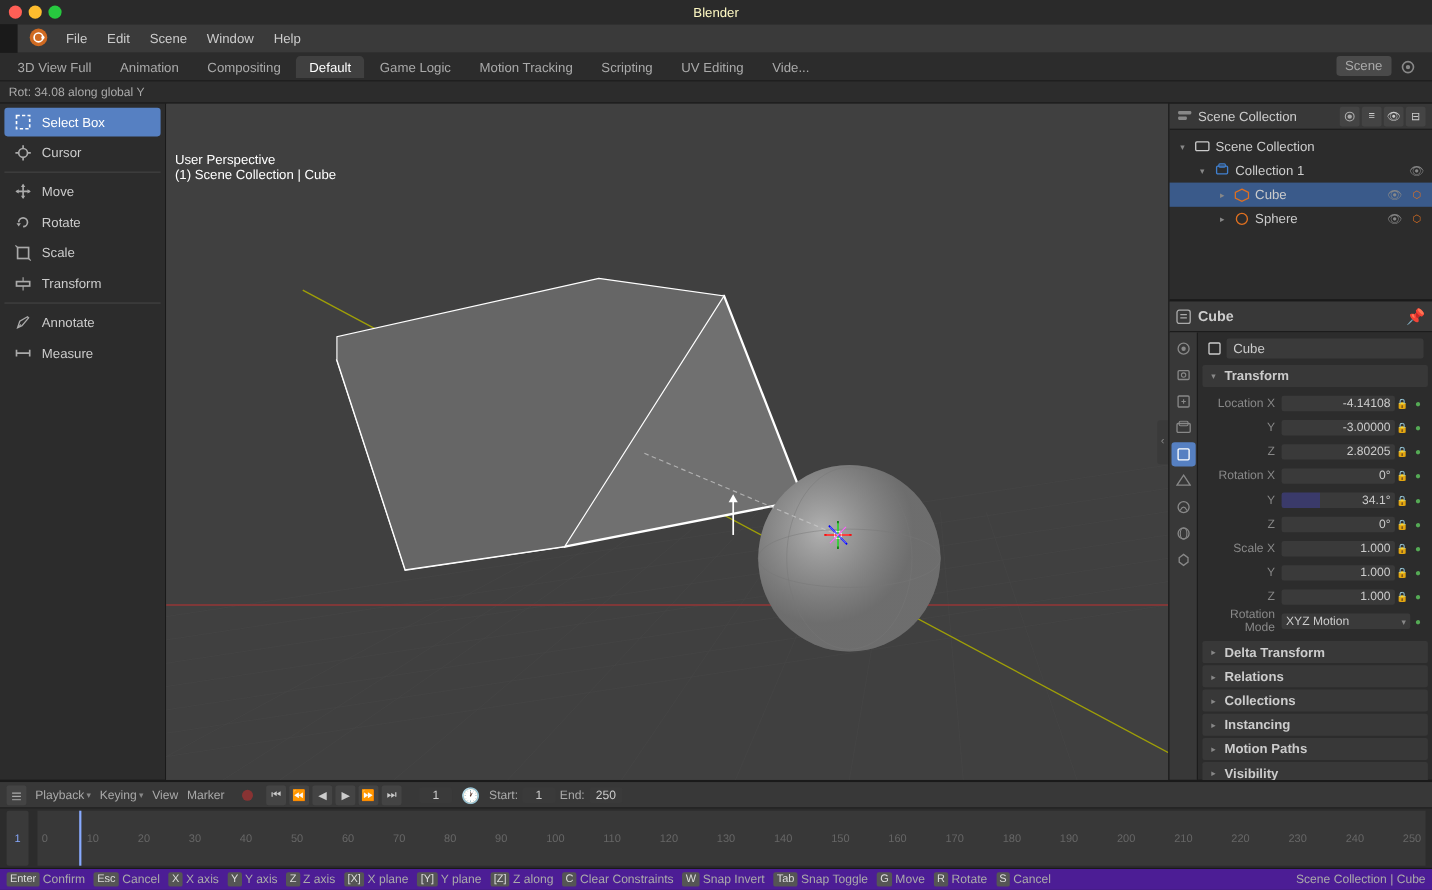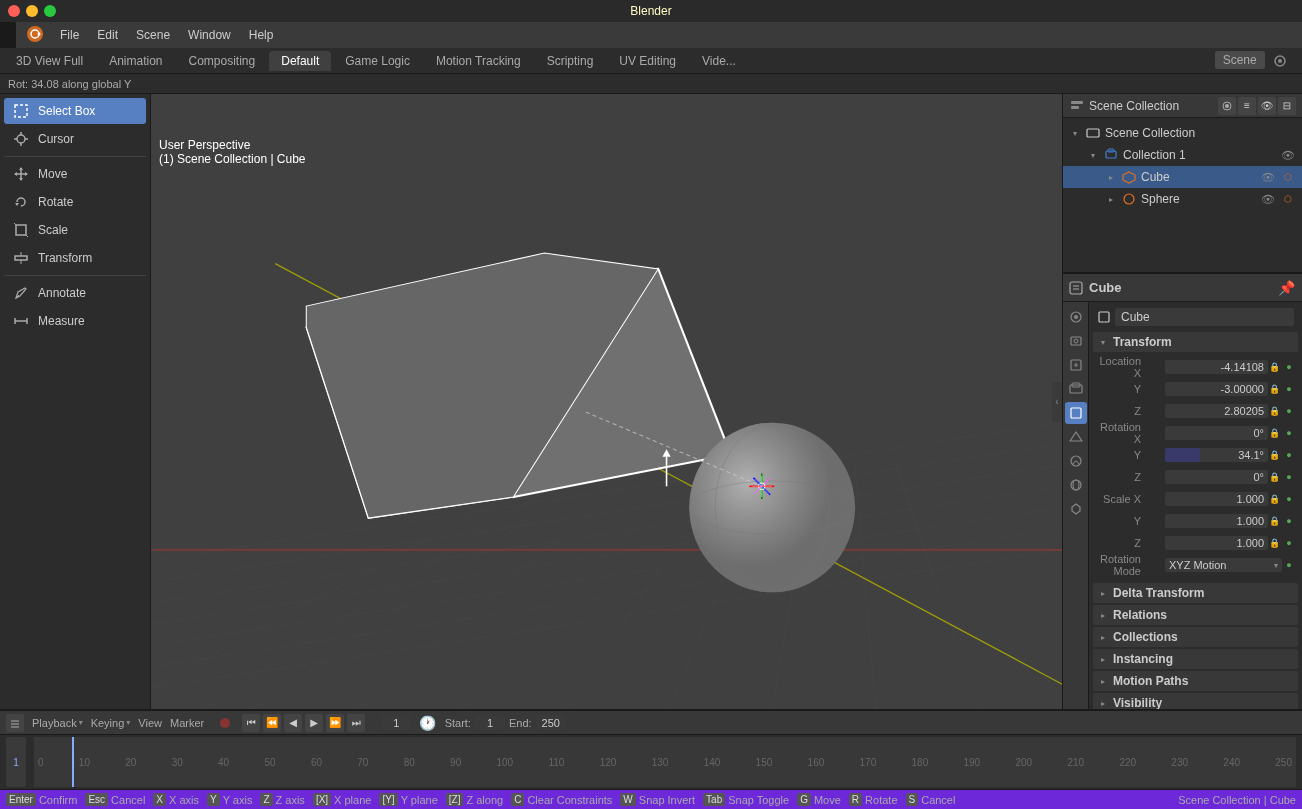--- a/index.html
+++ b/index.html
@@ -402,21 +402,21 @@
       display: flex;
       align-items: center;
       margin-bottom: 2px;
       height: 20px;
     }
     .prop-label {
       color: #888;
       font-size: 11px;
       width: 70px;
       text-align: right;
-      padding-right: 24px;
+      padding-right: 6px;
       flex-shrink: 0;
     }
     .prop-value {
       background: #3a3a3a;
       border-radius: 2px;
       padding: 1px 4px;
       font-size: 11px;
       color: #cccccc;
       flex: 1;
       text-align: right;
@@ -555,21 +555,21 @@
       left: 3%;
       top: 0;
       width: 2px;
       height: 100%;
       background: #88aaff;
     }
 
     
     .bottom-status {
       height: 20px;
-      background: #6d28d9;
+      background: #4c1d95;
       display: flex;
       align-items: center;
       padding: 0 6px;
       gap: 8px;
       font-size: 11px;
       color: #aaa;
       flex-shrink: 0;
       border-top: 1px solid #1a1a1a;
     }
     .status-item {

